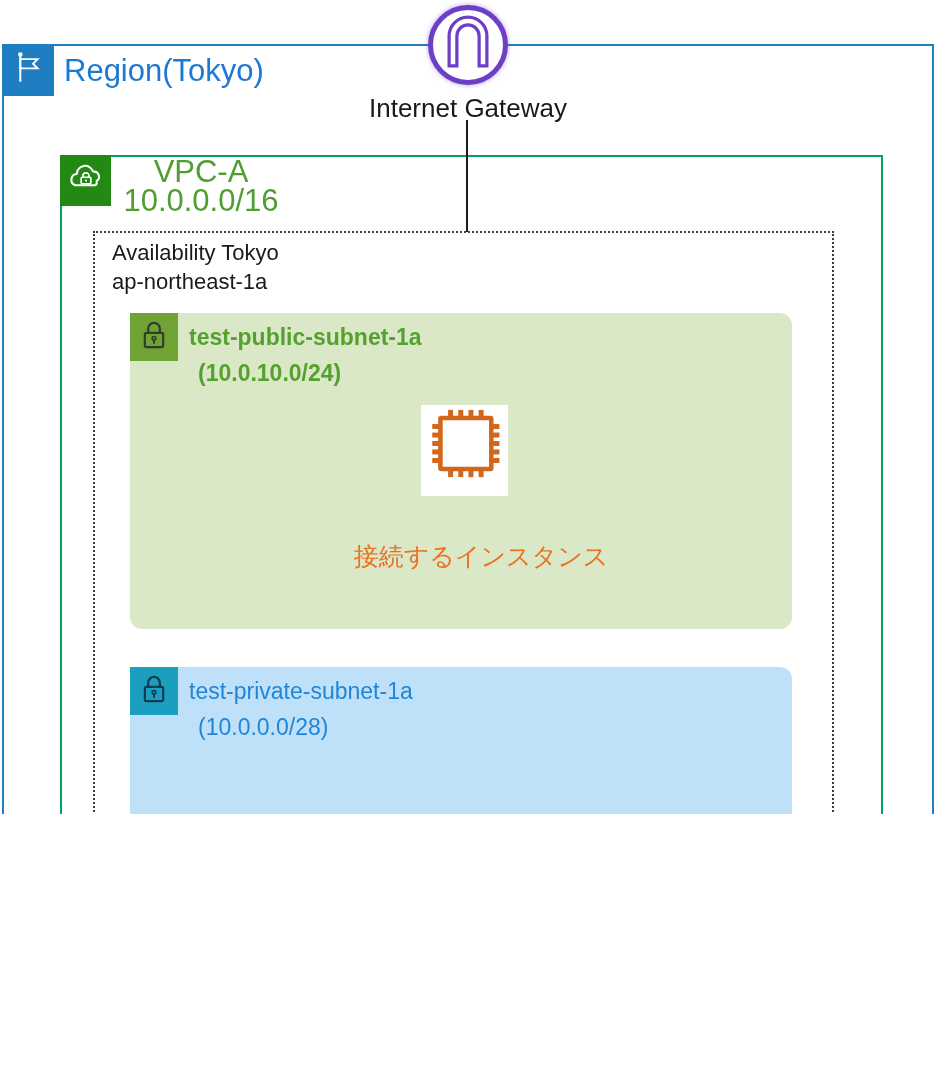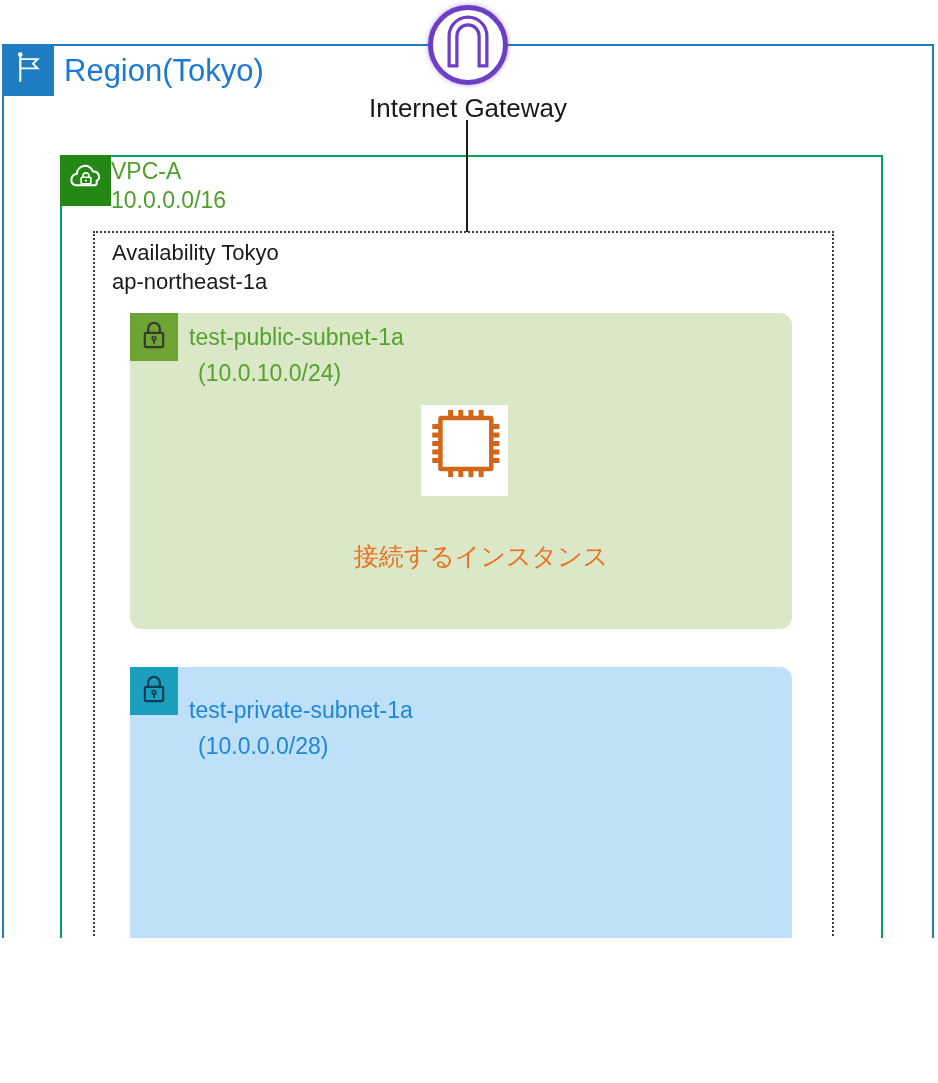--- a/index.html
+++ b/index.html
@@ -1,46 +1,46 @@
 <!DOCTYPE html>
 <html style="--region-blue: #1F7DC2; --region-text: #1C79D4; --igw-purple: #6C3FC6; --vpc-border: #00A35B; --vpc-icon-bg: #248814; --vpc-text: #4F9E2F; --az-border: #3C3C3C; --public-bg: #DBE8C8; --subnet-green-badge: #6FA334; --public-text: #55A12E; --instance-orange: #D2671C; --instance-text: #E8721F; --private-bg: #BEE0F8; --subnet-teal-badge: #1B9FBE; --private-text: #1F86D8;"><head>
 <meta charset="utf-8">
 <style>
   html,body{margin:0;padding:0;background:#fff;}
-  .canvas{position:relative;width:938px;height:938px;background:#ffffff;
+  .canvas{position:relative;width:938px;height:814px;background:#ffffff;
           font-family:"Liberation Sans",sans-serif;overflow:hidden;}
   .abs{position:absolute;box-sizing:border-box;}
 
   
   .region-box{left:2px;top:44px;width:932px;height:1035px;border:2px solid var(--region-blue);}
   .flag-badge{left:2px;top:44px;width:52px;height:52px;background:var(--region-blue);
               display:flex;align-items:center;justify-content:center;}
   .region-title{left:64px;top:53px;font-size:31px;color:var(--region-text);white-space:nowrap;}
 
   
   .vpc-box{left:60px;top:155px;width:823px;height:889px;border:2px solid var(--vpc-border);}
   .vpc-badge{left:60px;top:155px;width:51px;height:51px;background:var(--vpc-icon-bg);
              display:flex;align-items:center;justify-content:center;}
-  .vpc-title{left:111px;top:157px;width:180px;text-align:left;font-size:23px;
+  .vpc-title{left:111px;top:157px;width:180px;text-align:center;font-size:31px;
              line-height:29px;color:var(--vpc-text);}
 
   
   .az-box{left:93px;top:231px;width:741px;height:780px;border:2px dotted var(--az-border);}
   .az-label{left:112px;top:238px;font-size:22px;line-height:29px;color:#1a1a1a;}
 
   
   .subnet{width:662px;border-radius:12px;}
   .public-subnet{left:130px;top:313px;height:316px;background:var(--public-bg);}
   .private-subnet{left:130px;top:667px;height:317px;background:var(--private-bg);}
   .subnet-badge{width:48px;height:48px;display:flex;align-items:center;justify-content:center;}
   .badge-green{left:130px;top:313px;background:var(--subnet-green-badge);}
   .badge-teal{left:130px;top:667px;background:var(--subnet-teal-badge);}
   .subnet-title{font-size:23px;line-height:36px;white-space:nowrap;}
-  .public-title{left:189px;top:319px;color:var(--public-text);}
-  .private-title{left:189px;top:673px;color:var(--private-text);margin-top:19px;}
+  .public-title{left:189px;top:319px;color:var(--public-text);font-weight:bold;}
+  .private-title{left:189px;top:673px;color:var(--private-text);}
   .cidr{padding-left:9px;}
   .badge-green svg *{stroke:#333a2e;}
   .badge-teal svg *{stroke:#103b52;}
   .badge-green svg .keyhole-dot{fill:none;}
   .badge-teal svg .keyhole-dot{fill:none;}
 
   
   .ec2-bg{left:421px;top:405px;width:87px;height:91px;background:#ffffff;
           display:flex;align-items:center;justify-content:center;}
   .ec2-label{left:311px;top:540px;width:340px;text-align:center;font-size:25px;

